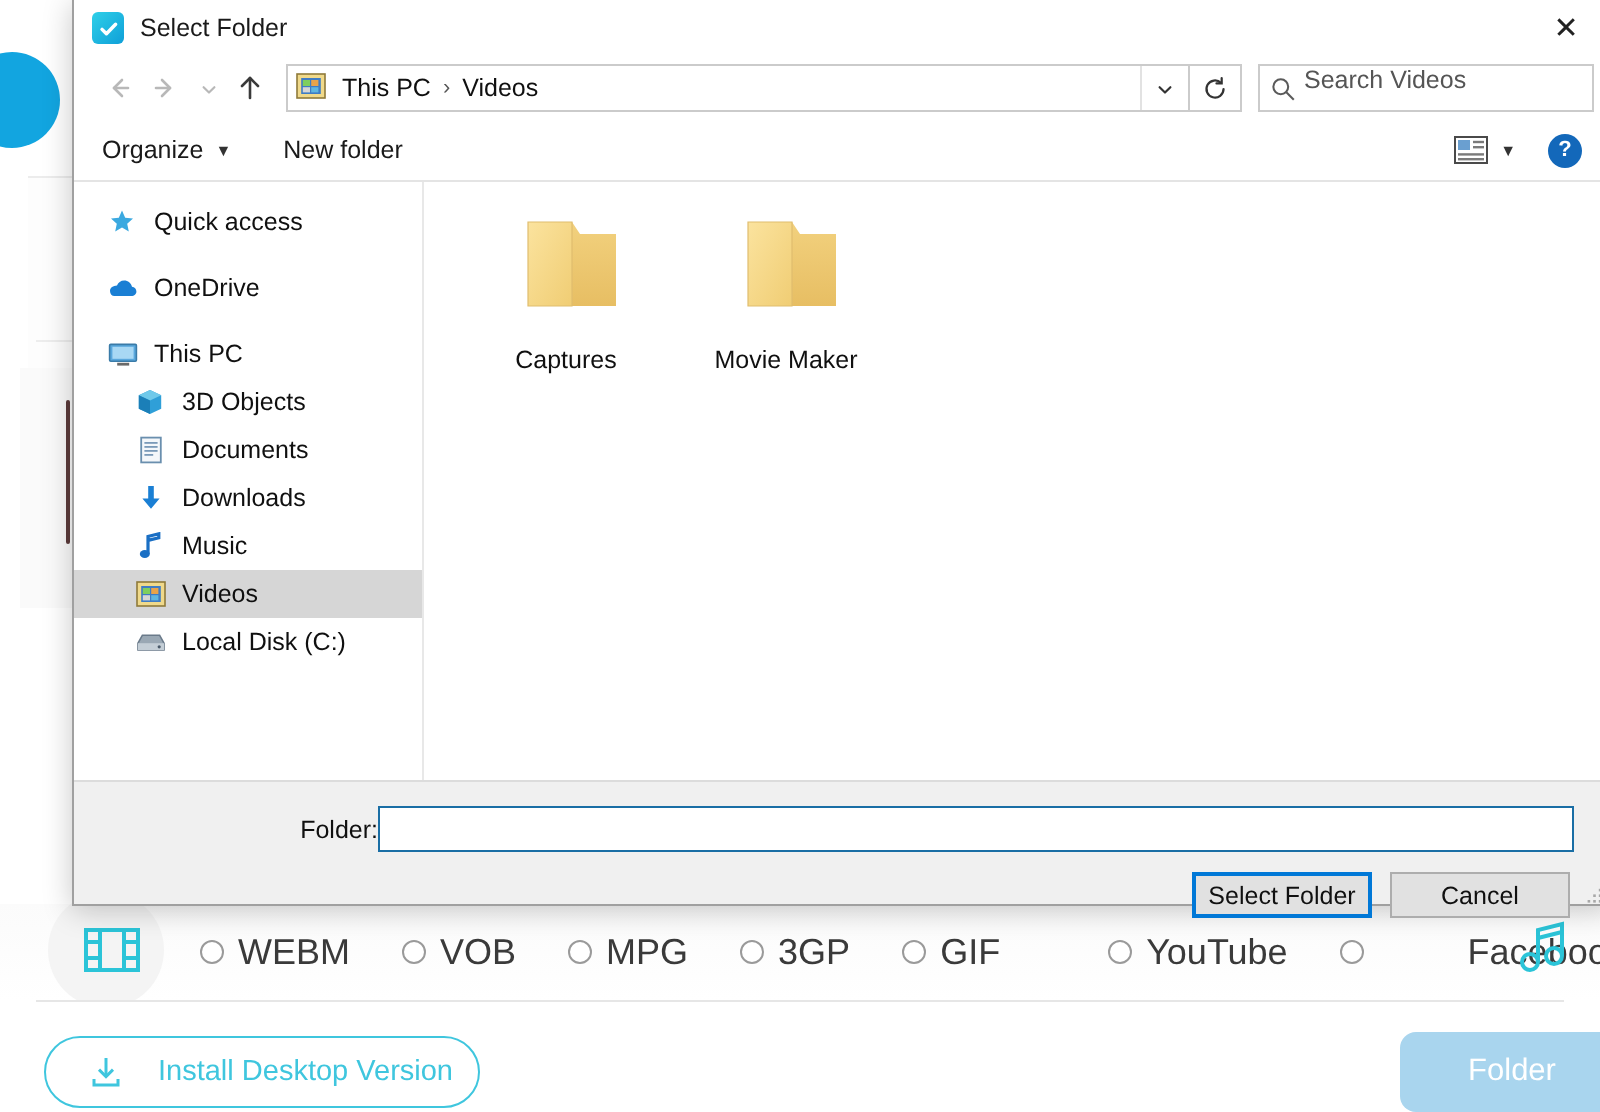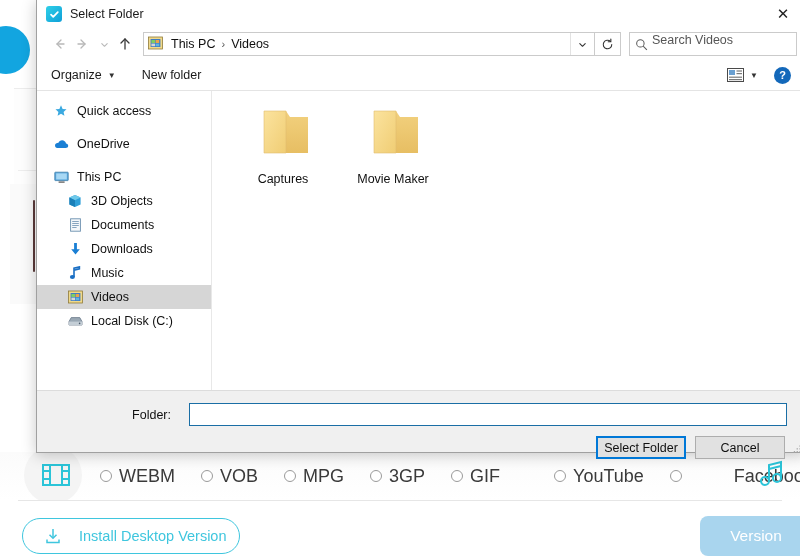--- a/index.html
+++ b/index.html
@@ -372,21 +372,21 @@
     padding: 12px 18px 0 18px;
     height: 62px;
     position: relative;
   }
   .folder-row {
     display: flex; align-items: center;
   }
   .folder-label {
     font-size: 12.5px; color: #101010;
     width: 134px; text-align: right;
-    padding-right: 18px;
+    padding-right: 0;
   }
   .folder-input {
     flex: 1 1 auto;
     height: 23px;
     border: 1px solid #1a6ea5;
     background: #ffffff;
     font-size: 12.5px;
     padding: 0 5px;
     color: #101010;
     font-family: "Liberation Sans", sans-serif;
@@ -504,21 +504,21 @@
         <svg width="20" height="20" viewBox="0 0 20 20" fill="none" stroke="#3fc6de" stroke-width="1.5">
           <path d="M10 3v9"></path>
           <path d="M6.5 8.8L10 12.3l3.5-3.5"></path>
           <path d="M4 13.5v3h12v-3"></path>
         </svg>
       </span>
       <span>Install Desktop Version</span>
     </div>
 
     <div class="convert-btn">
-      <span>Version</span>
+      <span>Folder</span>
     </div>
   </div>
 
   <div class="dialog">
 
     <div class="titlebar">
       <span class="title-icon">
         <svg width="11" height="11" viewBox="0 0 12 12" fill="none" stroke="#ffffff" stroke-width="1.9" stroke-linecap="round" stroke-linejoin="round">
           <path d="M2.2 6.2L4.6 8.6L9.6 3.4"></path>
         </svg>

